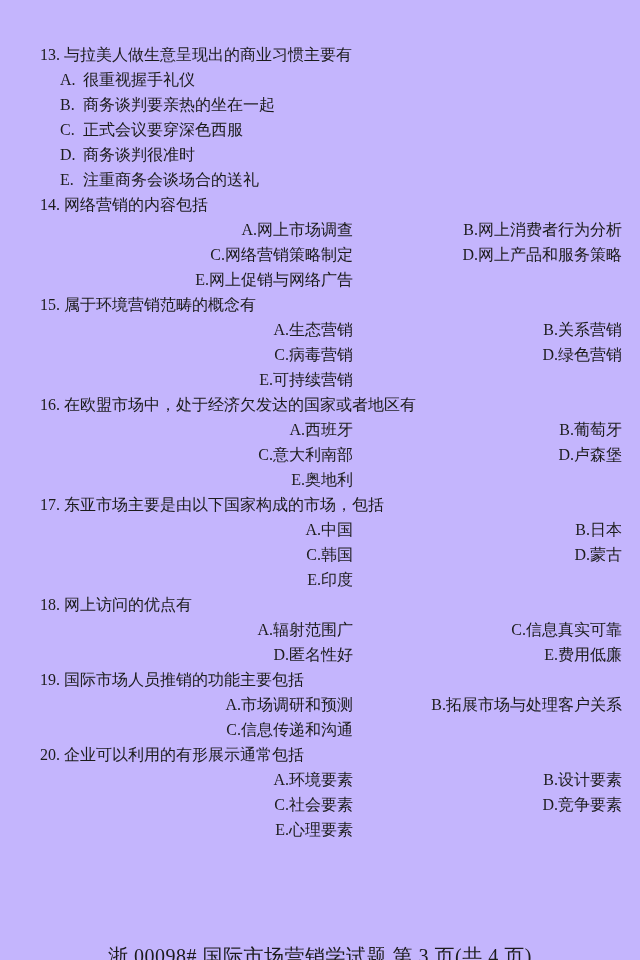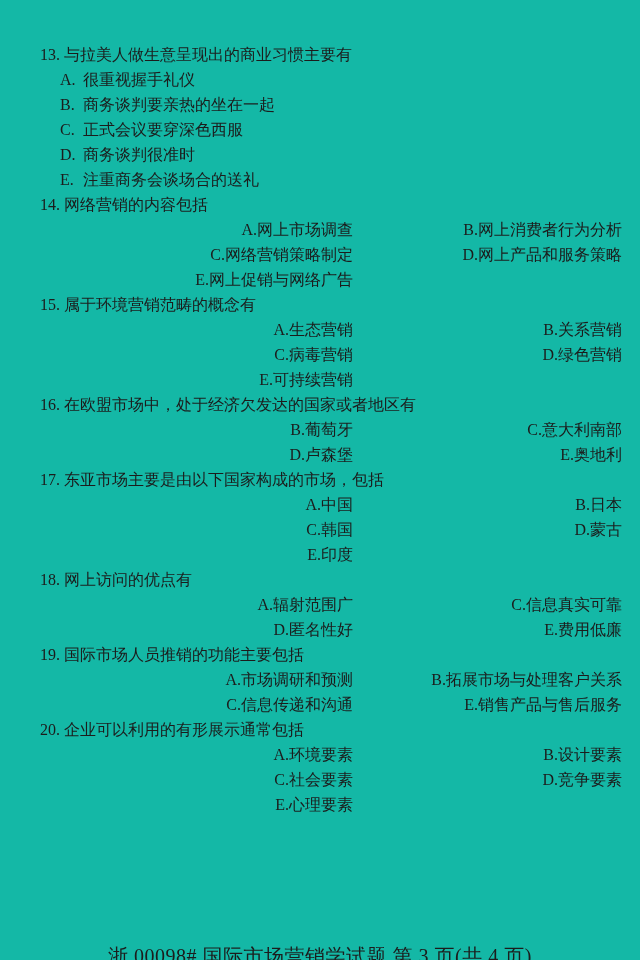--- a/index.html
+++ b/index.html
@@ -4,21 +4,21 @@
 <style>
   html, body {
     margin: 0;
     padding: 0;
     background: #ffffff;
   }
   .page {
     position: relative;
     width: 640px;
     height: 960px;
-    background: #14b8a6;
+    background: #c4b5fd;
     color: #1c1c1c;
     font-family: "Liberation Serif", "DejaVu Serif", serif;
     font-size: 16px;
     line-height: 25px;
     box-sizing: border-box;
     padding: 42px 18px 0 40px;
     overflow: hidden;
   }
   .question { margin: 0; }
   .stem { white-space: nowrap; }
@@ -92,20 +92,21 @@
       <div class="opt right"><span class="olabel">D.</span><span>绿色营销</span></div>
       <div class="opt left"><span class="olabel">E.</span><span>可持续营销</span></div>
     </div>
   </div>
 
   <div class="question">
     <div class="stem">
       <span class="qnum">16.</span><span>在欧盟市场中，处于经济欠发达的国家或者地区有</span>
     </div>
     <div class="opts two-col">
+      <div class="opt left"><span class="olabel">A.</span><span>西班牙</span></div>
       <div class="opt right"><span class="olabel">B.</span><span>葡萄牙</span></div>
       <div class="opt left"><span class="olabel">C.</span><span>意大利南部</span></div>
       <div class="opt right"><span class="olabel">D.</span><span>卢森堡</span></div>
       <div class="opt left"><span class="olabel">E.</span><span>奥地利</span></div>
     </div>
   </div>
 
   <div class="question">
     <div class="stem">
       <span class="qnum">17.</span><span>东亚市场主要是由以下国家构成的市场，包括</span>
@@ -132,21 +133,20 @@
   </div>
 
   <div class="question">
     <div class="stem">
       <span class="qnum">19.</span><span>国际市场人员推销的功能主要包括</span>
     </div>
     <div class="opts two-col">
       <div class="opt left"><span class="olabel">A.</span><span>市场调研和预测</span></div>
       <div class="opt right"><span class="olabel">B.</span><span>拓展市场与处理客户关系</span></div>
       <div class="opt left"><span class="olabel">C.</span><span>信息传递和沟通</span></div>
-      <div class="opt left"><span class="olabel">E.</span><span>销售产品与售后服务</span></div>
     </div>
   </div>
 
   <div class="question">
     <div class="stem">
       <span class="qnum">20.</span><span>企业可以利用的有形展示通常包括</span>
     </div>
     <div class="opts two-col">
       <div class="opt left"><span class="olabel">A.</span><span>环境要素</span></div>
       <div class="opt right"><span class="olabel">B.</span><span>设计要素</span></div>

